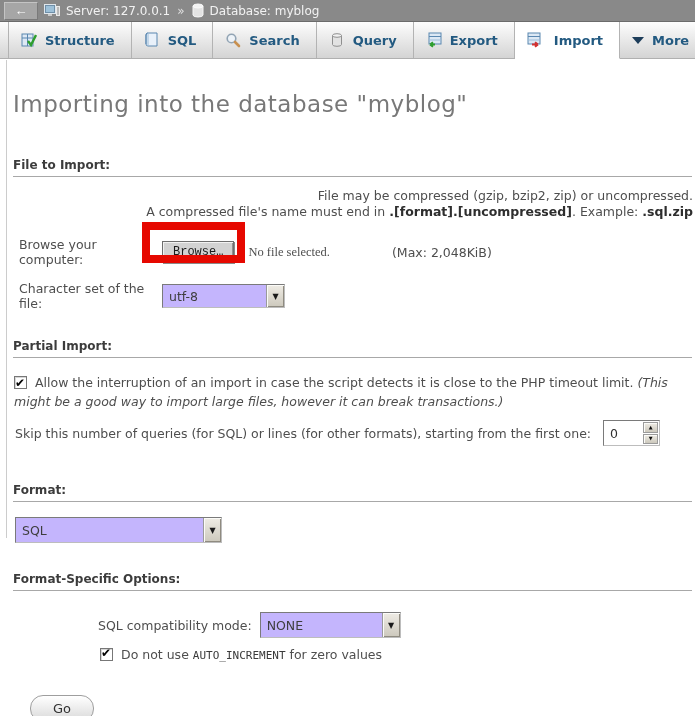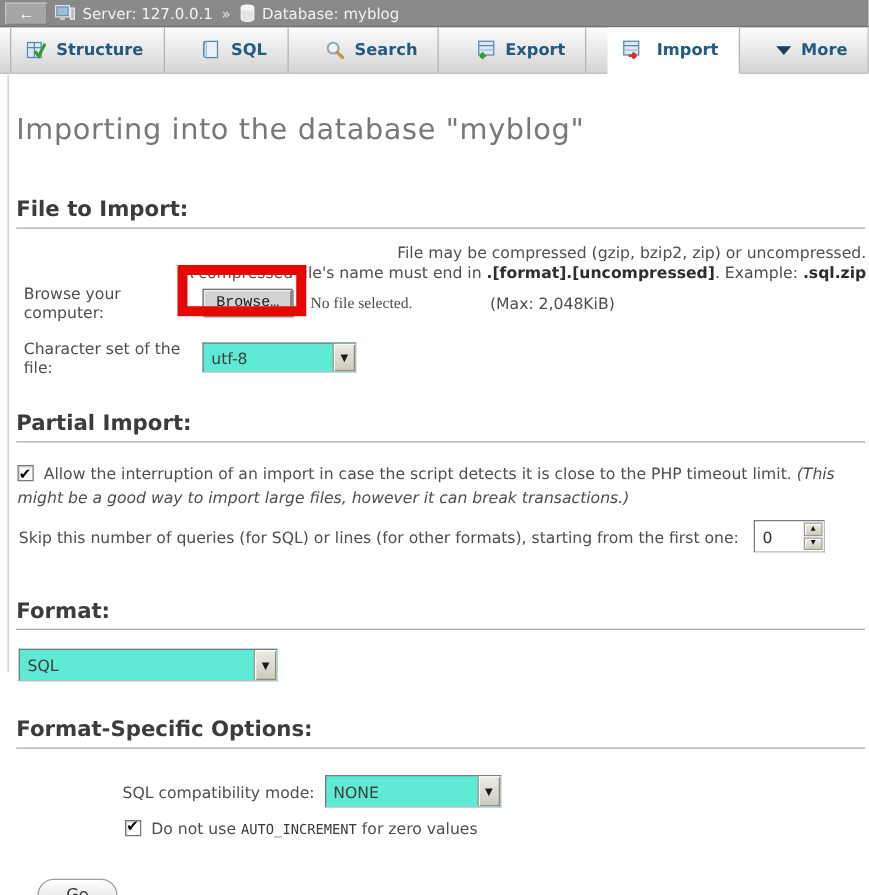--- a/index.html
+++ b/index.html
@@ -28,50 +28,50 @@
   .tab .ticon { display:inline-flex; width:16px; height:16px; }
   .more-caret { width:0; height:0; border-left:6px solid transparent; border-right:6px solid transparent;
                 border-top:7px solid #1d3d5a; display:inline-block; }
 
   
   .left-rule { position:absolute; left:6px; top:60px; width:1px; height:478px; background:#cccccc; }
 
   
   .content { padding:0 2px 0 13px; }
   h1.page-title { font-size:23px; font-weight:normal; color:#787878; margin-top:32px; letter-spacing:0.5px; }
-  h2.section { font-size:17px; font-weight:bold; color:#3c3c3c; padding-bottom:4px;
+  h2.section { font-size:12px; font-weight:bold; color:#3c3c3c; padding-bottom:4px;
                border-bottom:1px solid #a8a8a8; margin-right:1px; }
   .s-file { margin-top:41px; }
   .s-partial { margin-top:28px; }
   .s-format { margin-top:37px; }
   .s-fso { margin-top:29px; }
   p.body-line { font-size:12.5px; line-height:16px;text-align:right; }
   .p-compress { margin-top:11px; }
   b.dark { color:#2e2e2e; }
 
   .form-row { display:flex; align-items:center; padding-left:6px; font-size:12.5px; }
-  .row-browse { margin-top:1px; }
+  .row-browse { margin-top:17px; }
   .row-charset { margin-top:14px; }
   .field-label { display:inline-block; width:143px; flex:0 0 auto; }
 
   
   .win-btn { position:relative; background:#d2d2d2; border:1px solid #6e6e6e;
              box-shadow:inset 1px 1px 0 #f2f2f2, inset -1px -1px 0 #909090, 1px 1px 0 #8a8a8a;
              font-size:12px; color:#1a1a1a; padding:3px 10px; cursor:pointer;
              font-family:Liberation Mono, monospace; }
 
   
   .red-box { position:absolute; left:-20px; top:-19px; width:103px; height:41px;
              border:8px solid #e60800; z-index:10; pointer-events:none; }
 
   .after-browse { margin-left:14px;font-family:Liberation Serif, serif; }
   .max-note { margin-left:62px; }
 
   
-  .win-select { display:inline-flex; align-items:center; height:24px; background:#5eead4;
+  .win-select { display:inline-flex; align-items:center; height:24px; background:#c4b5fd;
                 border:1px solid #7a7a7a; border-right-color:#bdbdbd; border-bottom-color:#bdbdbd;
                 cursor:pointer; position:relative; }
   .win-select .val { flex:1; font-size:12.5px; color:#3e3e3e; padding:0 6px; overflow:hidden; white-space:nowrap; }
   .sel-arrow { width:18px; height:100%; background:linear-gradient(#efece5,#ccc8bc);
                border-left:1px solid #9a9a9a; box-shadow:inset 1px 1px 0 #fbfbf8, inset -1px -1px 0 #8f8b80;
                display:flex; align-items:center; justify-content:center; font-size:8px; color:#1a1a1a; }
   .w-charset { width:123px; }
   .w-format { width:207px; height:26px; margin-top:15px; margin-left:2px; }
   .w-compat { width:141px; height:26px; margin-left:8px; }
 
@@ -153,20 +153,29 @@
       <svg width="16" height="16" viewBox="0 0 16 16">
         <circle cx="6.5" cy="6.5" r="4.3" fill="#eef3f8" stroke="#92a4b4" stroke-width="1.6"></circle>
         <line x1="10" y1="10" x2="14" y2="14" stroke="#c89050" stroke-width="2.6" stroke-linecap="round"></line>
       </svg>
     </span>
     <span>Search</span>
   </div>
   <div class="tab">
     <span class="ticon">
       <svg width="16" height="16" viewBox="0 0 16 16">
+        <path d="M3.5 3.5 v9 a4.5 1.8 0 0 0 9 0 v-9" fill="#e2e2e2" stroke="#8f8f8f"></path>
+        <ellipse cx="8" cy="3.5" rx="4.5" ry="1.8" fill="#f2f2f2" stroke="#8f8f8f"></ellipse>
+      </svg>
+    </span>
+    <span>Query</span>
+  </div>
+  <div class="tab">
+    <span class="ticon">
+      <svg width="16" height="16" viewBox="0 0 16 16">
         <rect x="3" y="1" width="12" height="11" fill="#dce8f4" stroke="#5a87b0"></rect>
         <line x1="3" y1="4.5" x2="15" y2="4.5" stroke="#5a87b0"></line>
         <line x1="3" y1="8" x2="15" y2="8" stroke="#9cbcd8"></line>
         <path d="M9 12.5 h-5 m0 0 l3 -2.2 m-3 2.2 l3 2.2" stroke="#2e9e2e" stroke-width="2" fill="none"></path>
       </svg>
     </span>
     <span>Export</span>
   </div>
   <div class="tab active">
     <span class="ticon">

